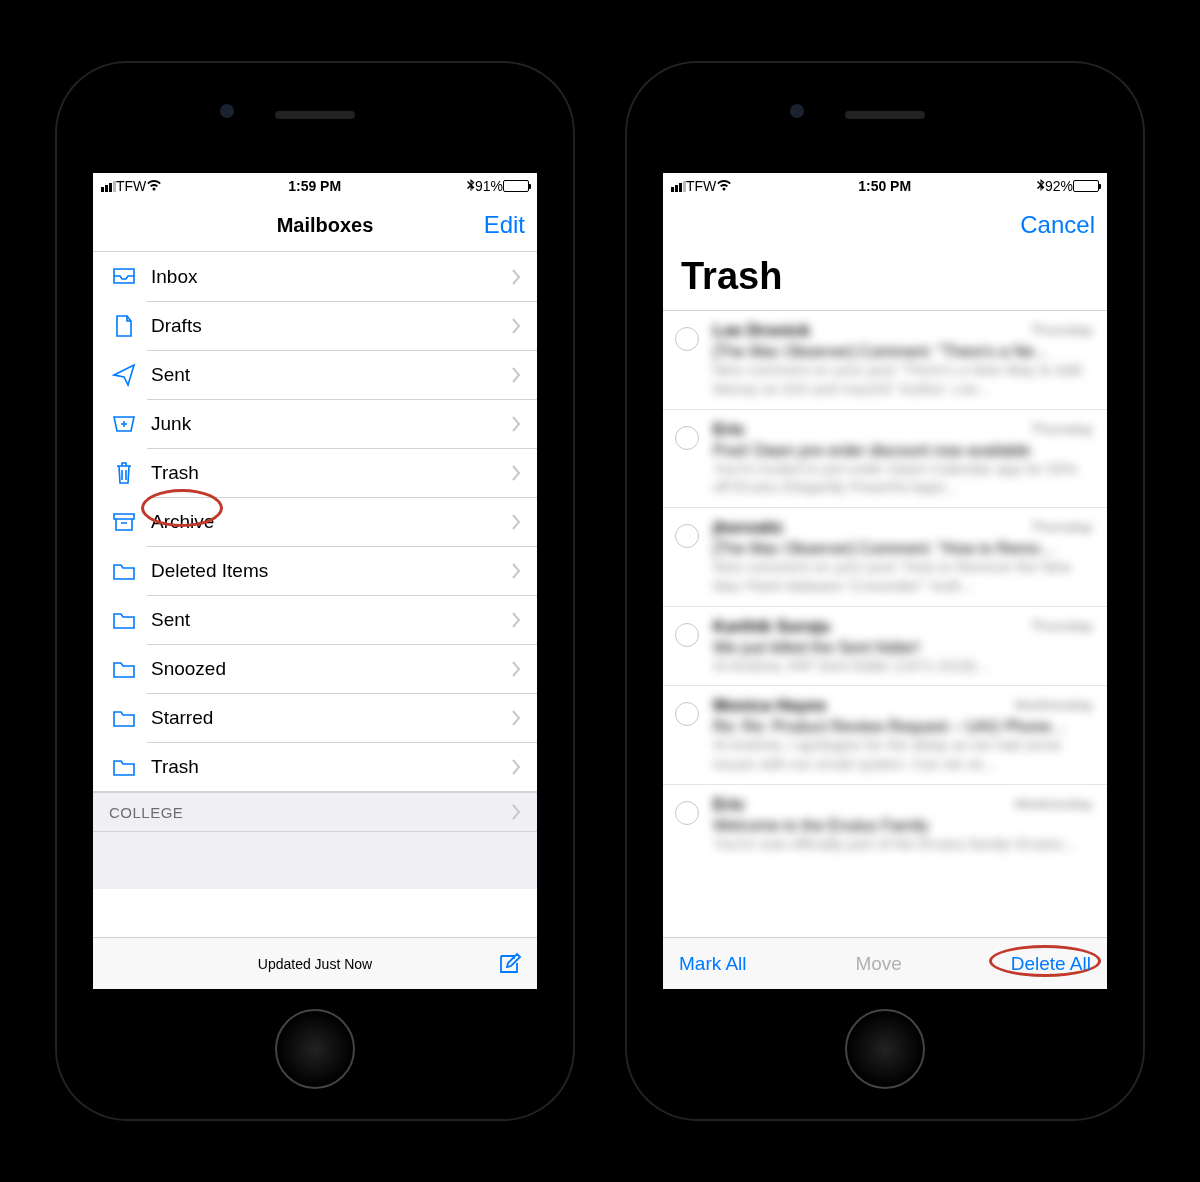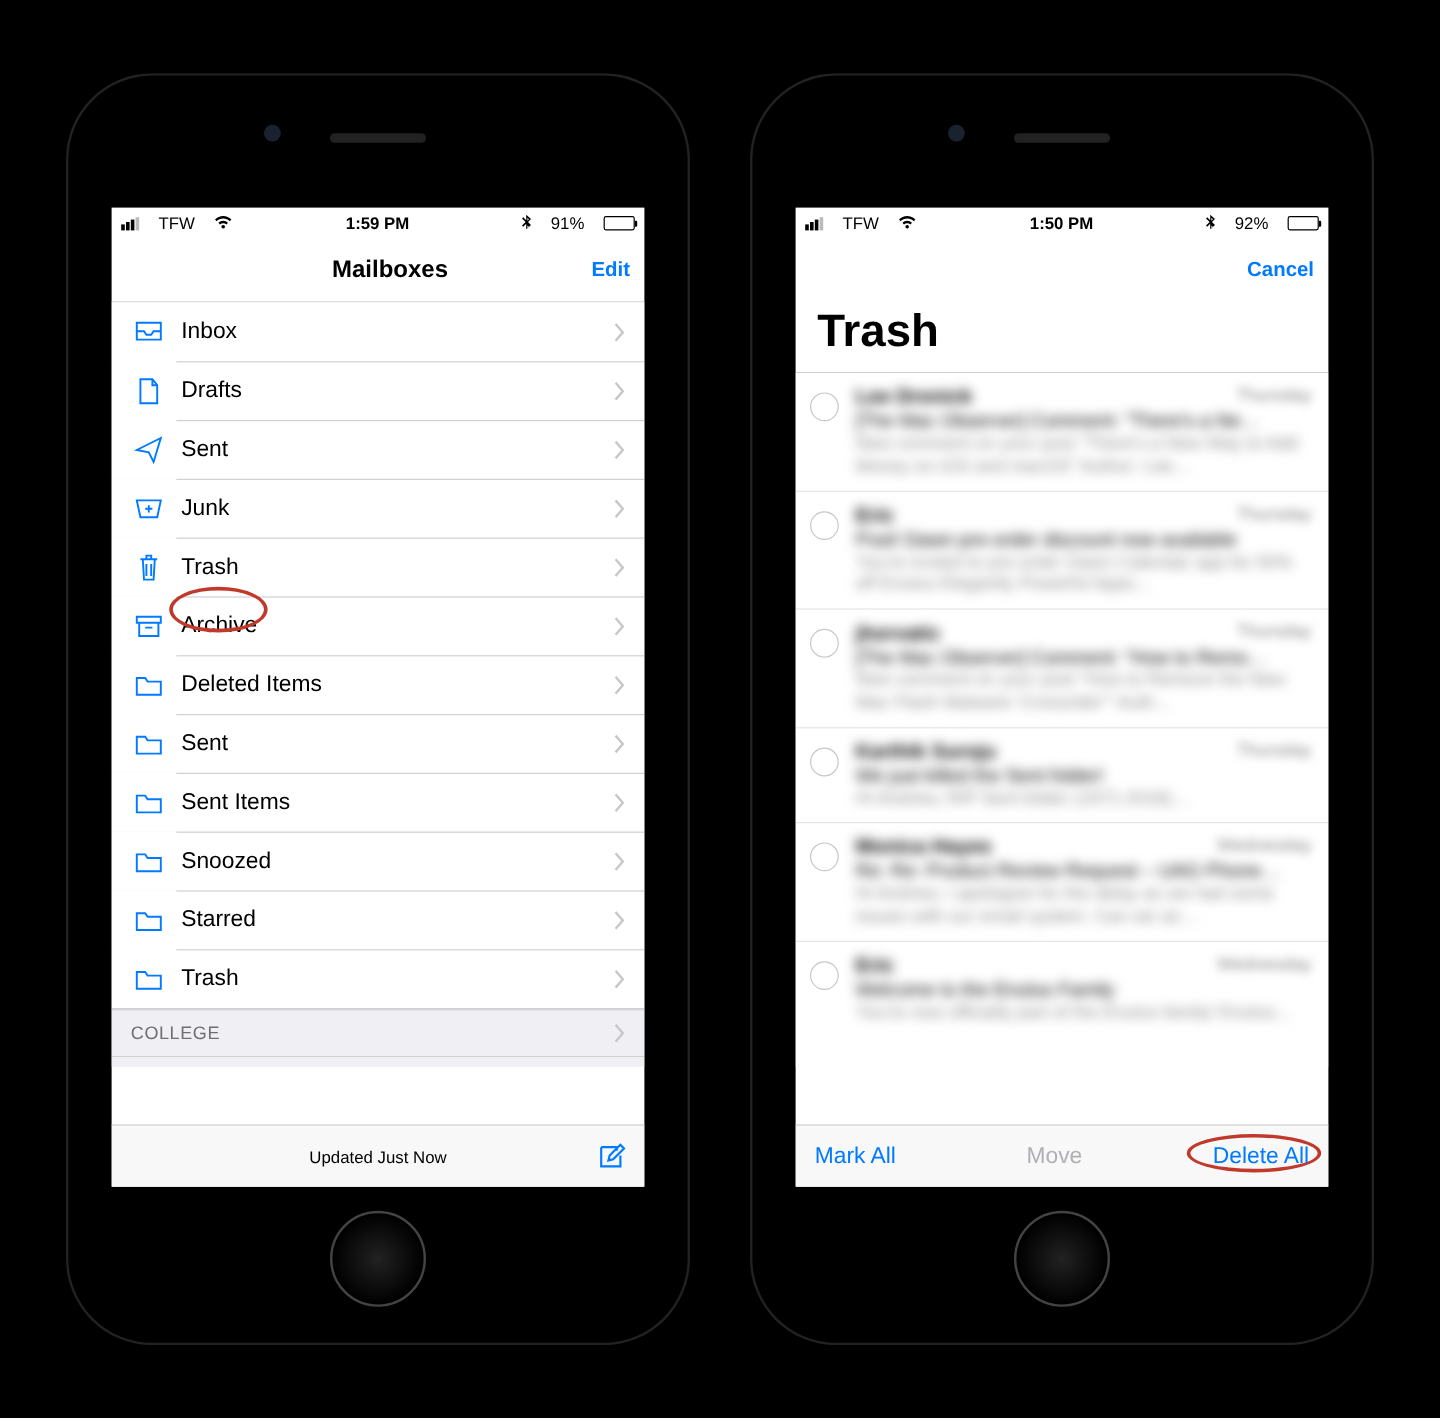--- a/index.html
+++ b/index.html
@@ -43,21 +43,21 @@
     background:#fff; overflow:hidden;
     display:flex; flex-direction:column;
     font-size:19px;
     color:#000;
   }
   
   .status-bar {
     height:26px; display:flex; align-items:center; justify-content:space-between;
     padding:0 8px; font-size:14px; font-weight:500;
   }
-  .status-left, .status-right { display:flex; align-items:center; gap:16px; }
+  .status-left, .status-right { display:flex; align-items:center; gap:0; }
   .sig-bars { display:flex; align-items:flex-end; gap:1px; }
   .sig-bars span { width:3px; background:#000; }
   .sig-bars span:nth-child(1){height:5px}
   .sig-bars span:nth-child(2){height:7px}
   .sig-bars span:nth-child(3){height:9px}
   .sig-bars span:nth-child(4){height:11px;background:#bbb}
   .wifi-icon svg, .bt-icon svg { display:block; }
   .battery {
     width:26px; height:12px; border:1px solid #000; border-radius:2px;
     position:relative;
@@ -69,21 +69,21 @@
   .battery-fill { height:100%; background:#000; border-radius:1px; }
   
   .nav-bar {
     height:52px; display:flex; align-items:center; justify-content:center;
     position:relative;
     font-size:20px;
     margin-left:20px;
   }
   .nav-title { font-weight:600; }
   .nav-right {
-    position:absolute; right:12px; color:#007aff; font-size:17px;font-weight:bold;
+    position:absolute; right:12px; color:#007aff; font-size:24px;
   }
   .large-title {
     font-size:38px; font-weight:700; padding:4px 18px 12px;
     border-bottom:1px solid #d1d1d4;
   }
   
   .list { flex:1; overflow:hidden; background:#efeff4; }
   .section-header {
     height:40px; display:flex; align-items:center; justify-content:space-between;
     padding:0 16px; color:#6d6d72; font-size:15px;
@@ -285,33 +285,20 @@
                   <path fill="none" stroke="#c7c7cc" stroke-width="2" d="M2 1l6 7-6 7"></path>
                 </svg>
               </span>
             </div>
             <div class="row">
               <span class="row-icon">
                 <svg width="24" height="20" viewBox="0 0 24 20">
                   <path fill="none" stroke="#007aff" stroke-width="1.6" d="M2 4h7l2 3h11v11H2z"></path>
                 </svg>
               </span>
-              <span class="row-label">Sent Items</span>
-              <span class="chev">
-                <svg viewBox="0 0 10 16">
-                  <path fill="none" stroke="#c7c7cc" stroke-width="2" d="M2 1l6 7-6 7"></path>
-                </svg>
-              </span>
-            </div>
-            <div class="row">
-              <span class="row-icon">
-                <svg width="24" height="20" viewBox="0 0 24 20">
-                  <path fill="none" stroke="#007aff" stroke-width="1.6" d="M2 4h7l2 3h11v11H2z"></path>
-                </svg>
-              </span>
               <span class="row-label">Snoozed</span>
               <span class="chev">
                 <svg viewBox="0 0 10 16">
                   <path fill="none" stroke="#c7c7cc" stroke-width="2" d="M2 1l6 7-6 7"></path>
                 </svg>
               </span>
             </div>
             <div class="row">
               <span class="row-icon">
                 <svg width="24" height="20" viewBox="0 0 24 20">

